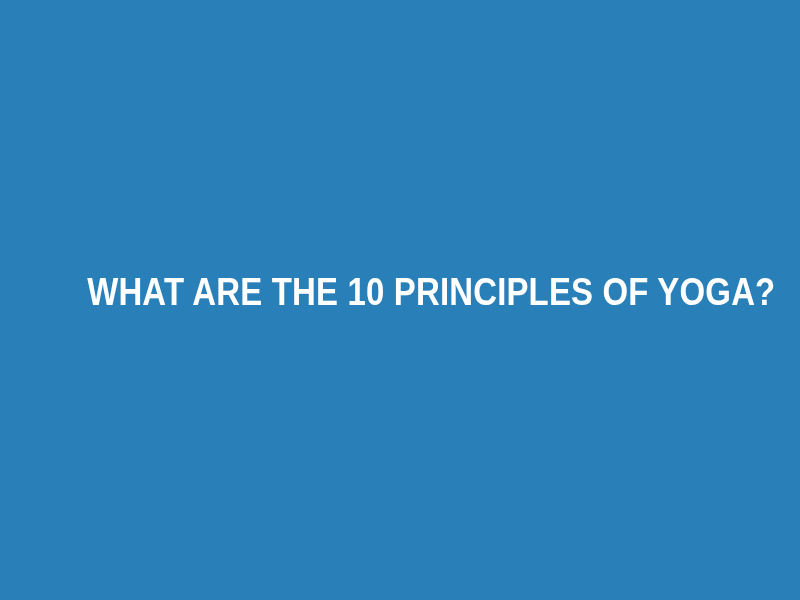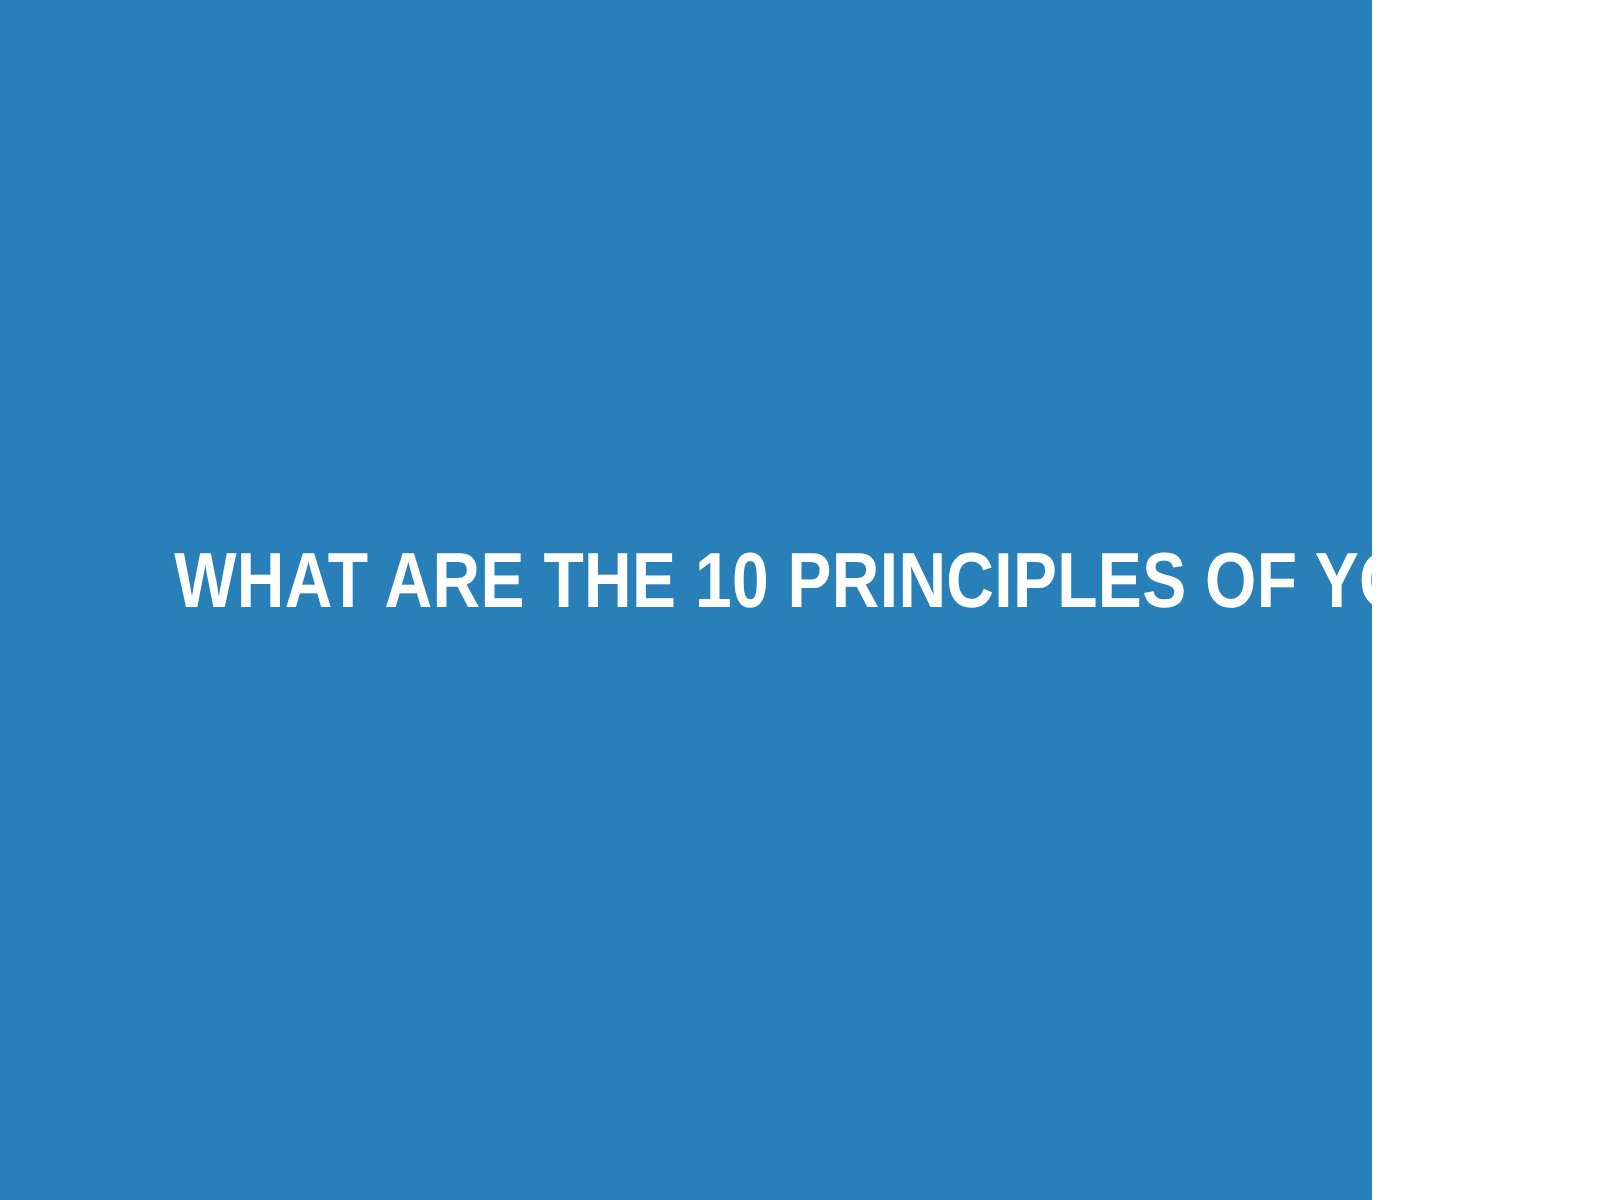--- a/index.html
+++ b/index.html
@@ -11,21 +11,21 @@
   body {
     width: 800px;
     height: 600px;
     overflow: hidden;
     font-family: "Liberation Sans", sans-serif;
   }
 
   
   .featured-card {
     position: relative;
-    width: 686px;
+    width: 800px;
     height: 600px;
     background-color: #2980b9;
     display: flex;
     align-items: center;
     justify-content: center;
     box-sizing: border-box;
     -webkit-font-smoothing: antialiased;
   }
 
   

